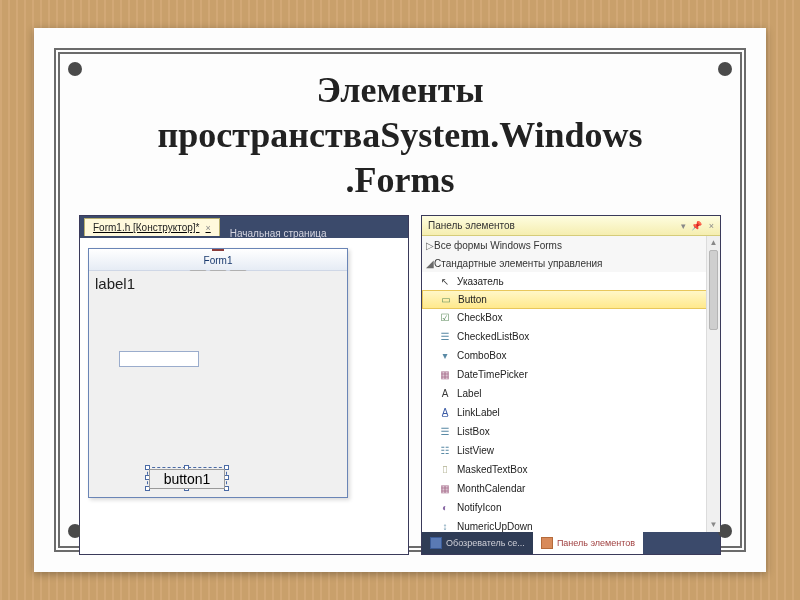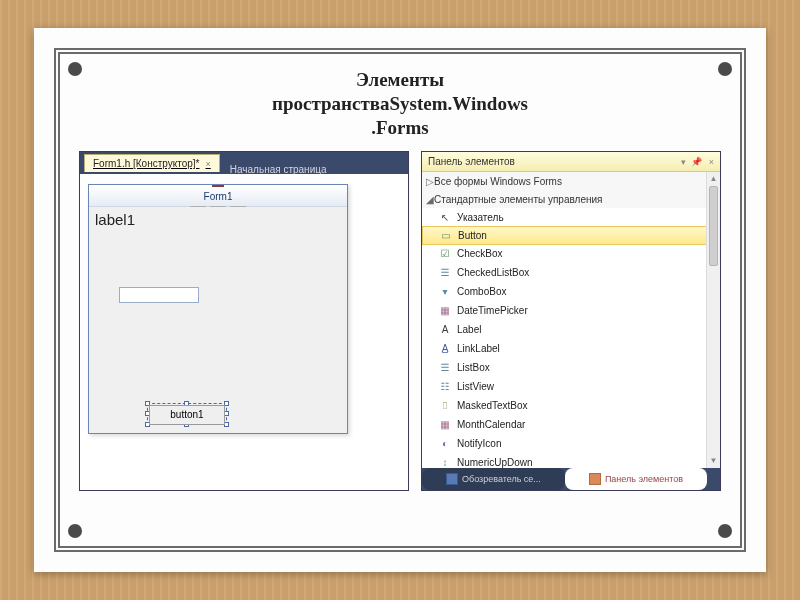--- a/index.html
+++ b/index.html
@@ -19,21 +19,21 @@
   }
   .slide-border {
     position: absolute;
     left: 20px; top: 20px; right: 20px; bottom: 20px;
     border: 6px double #6b6b6b;
     padding: 10px 10px;
   }
   .title {
     text-align: center;
     font-family: Georgia, "Times New Roman", serif;
-    font-size: 19px;
+    font-size: 36px;
     font-weight: bold;
     color: #222;
     line-height: 1.25;
     padding: 4px 4px 12px 4px;
   }
   .panels {
     display: flex;
     gap: 12px;
     justify-content: center;
     padding: 0 8px;
@@ -126,21 +126,21 @@
     position: absolute;
     height: 16px;
     background: #fff;
     border: 1px solid #9aaccc;
   }
   .button-ctrl {
     position: absolute;
     height: 20px;
     background: #efefef;
     border: 1px solid #9a9a9a;
-    font-size: 10px;
+    font-size: 14px;
     text-align: center;
     line-height: 18px;
   }
   .sel-handles {
     position: absolute;
     border: 1px dashed #4a6aa5;
   }
   .sel-handles .h {
     position: absolute;
     width: 5px; height: 5px;
@@ -220,25 +220,24 @@
   }
   .scroll .arr.up { top: 0; }
   .scroll .arr.down { bottom: 0; }
   .bottom-tabs {
     display: flex;
     height: 22px;
     background: #3b4a6b;
   }
   .bottom-tab {
     display: flex; align-items: center;
-    padding: 0 24px;
+    padding: 0 8px;
     font-size: 9px;
     color: #fff;
     gap: 4px;
-    border-radius: 8px;
   }
   .bottom-tab.dim { background: #2f3c56; color: #d0d0d8; }
   .bottom-tab.act { background: #fff; color: #a04040; }
   .bottom-tab .ico {
     width: 12px; height: 12px;
     background: #5a7ab5;
     border: 1px solid #3a5a95;
   }
   .bottom-tab.act .ico {
     background: #d88a5a;

